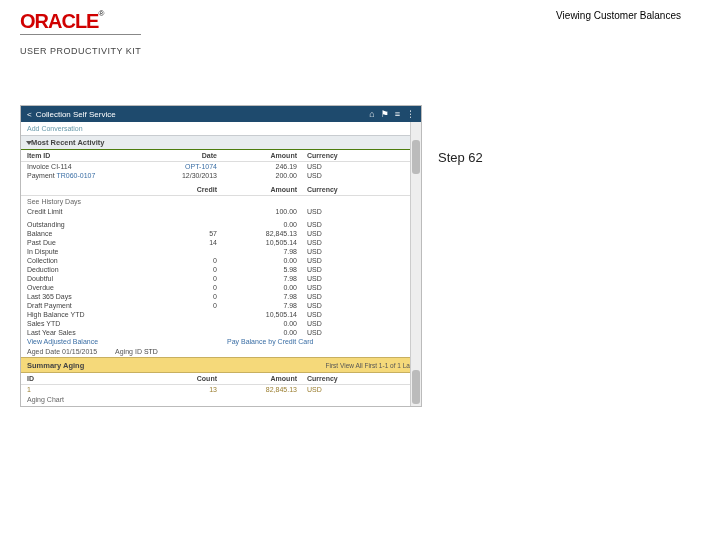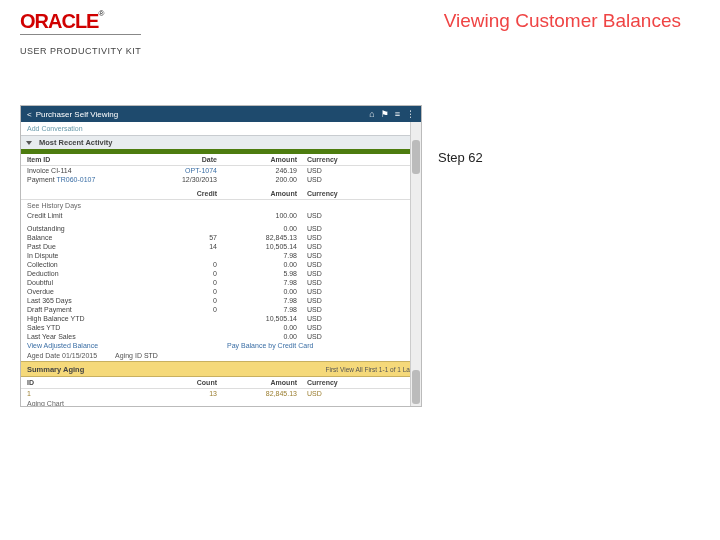--- a/index.html
+++ b/index.html
@@ -4,36 +4,36 @@
 <style>
   html,body{margin:0;padding:0;font-family:Arial,Helvetica,sans-serif;background:#fff;color:#222;}
   .page{width:701px;height:540px;position:relative;}
   
   .hdr{position:absolute;top:10px;left:20px;right:20px;}
   .logo-row{display:flex;align-items:flex-start;justify-content:space-between;}
   .logo{line-height:1.1;}
   .logo-oracle{color:#d00000;font-weight:bold;font-size:20px;letter-spacing:-1px;}
   .logo-r{font-size:8px;vertical-align:top;}
   .logo-upk{font-size:9px;letter-spacing:.5px;color:#444;border-top:1px solid #888;margin-top:2px;padding-top:12px;}
-  .title{font-size:19px;color:#ef4444;}
+  .title{font-size:10px;color:#000000;}
   
   .body{position:absolute;top:105px;left:20px;right:20px;display:flex;}
   .shot-col{width:400px;}
   .text-col{flex:1;padding-left:18px;font-size:12px;line-height:1.4;}
   .step{font-size:13px;margin-bottom:20px;margin-top:44px;}
   .desc b{font-weight:bold;}
   
   .app{width:400px;height:300px;border:1px solid #bbb;font-size:7px;color:#444;position:relative;overflow:hidden;}
   .app::-webkit-scrollbar{width:8px;}
   .navbar{background:#1e4a6d;color:#fff;height:16px;display:flex;align-items:center;justify-content:space-between;padding:0 6px;font-size:8px;}
   .nav-left{display:flex;align-items:center;gap:4px;}
   .nav-icons{display:flex;gap:6px;font-size:9px;}
   .nav-icons span{display:inline-block;}
   .crumb{font-size:7px;color:#69a;padding:3px 6px;}
-  .section-head{background:#e8ecef;border-top:1px solid #c8ccd0;border-bottom:5px solid #4d7c0f;padding:2px 6px;font-weight:bold;font-size:7.5px;display:flex;align-items:center;gap:8px;}
+  .section-head{background:#e8ecef;border-top:1px solid #c8ccd0;border-bottom:1px solid #4d7c0f;padding:2px 6px;font-weight:bold;font-size:7.5px;display:flex;align-items:center;gap:0;}
   .tri{display:inline-block;width:0;height:0;border-left:4px solid #555;border-top:3px solid transparent;border-bottom:3px solid transparent;transform:rotate(90deg);}
   .blue-link{color:#3a6ea5;}
   .sub-label{padding:2px 6px;font-size:7px;color:#666;}
   .row{display:flex;padding:1px 6px;}
   .row .c1{width:120px;}
   .row .c2{width:70px;text-align:right;padding-right:10px;}
   .row .c3{width:70px;text-align:right;padding-right:10px;}
   .row .c4{width:60px;}
   .yellow-bar{background:#f5d97a;height:14px;display:flex;align-items:center;padding:0 6px;font-size:7.5px;font-weight:bold;justify-content:space-between;border-top:1px solid #c8b060;border-bottom:1px solid #c8b060;}
   .yellow-bar .pager{font-weight:normal;font-size:6.5px;color:#555;}
@@ -64,21 +64,21 @@
   </div>
 
   <div class="body">
 
     <div class="shot-col">
       <div class="app">
 
         <div class="navbar">
           <div class="nav-left">
             <span>&lt;</span>
-            <span>Purchaser Self Viewing</span>
+            <span>Collection Self Service</span>
           </div>
           <div class="nav-icons">
             <span>⌂</span>
             <span>⚑</span>
             <span>≡</span>
             <span>⋮</span>
           </div>
         </div>
         <div class="crumb">Add Conversation</div>
 

